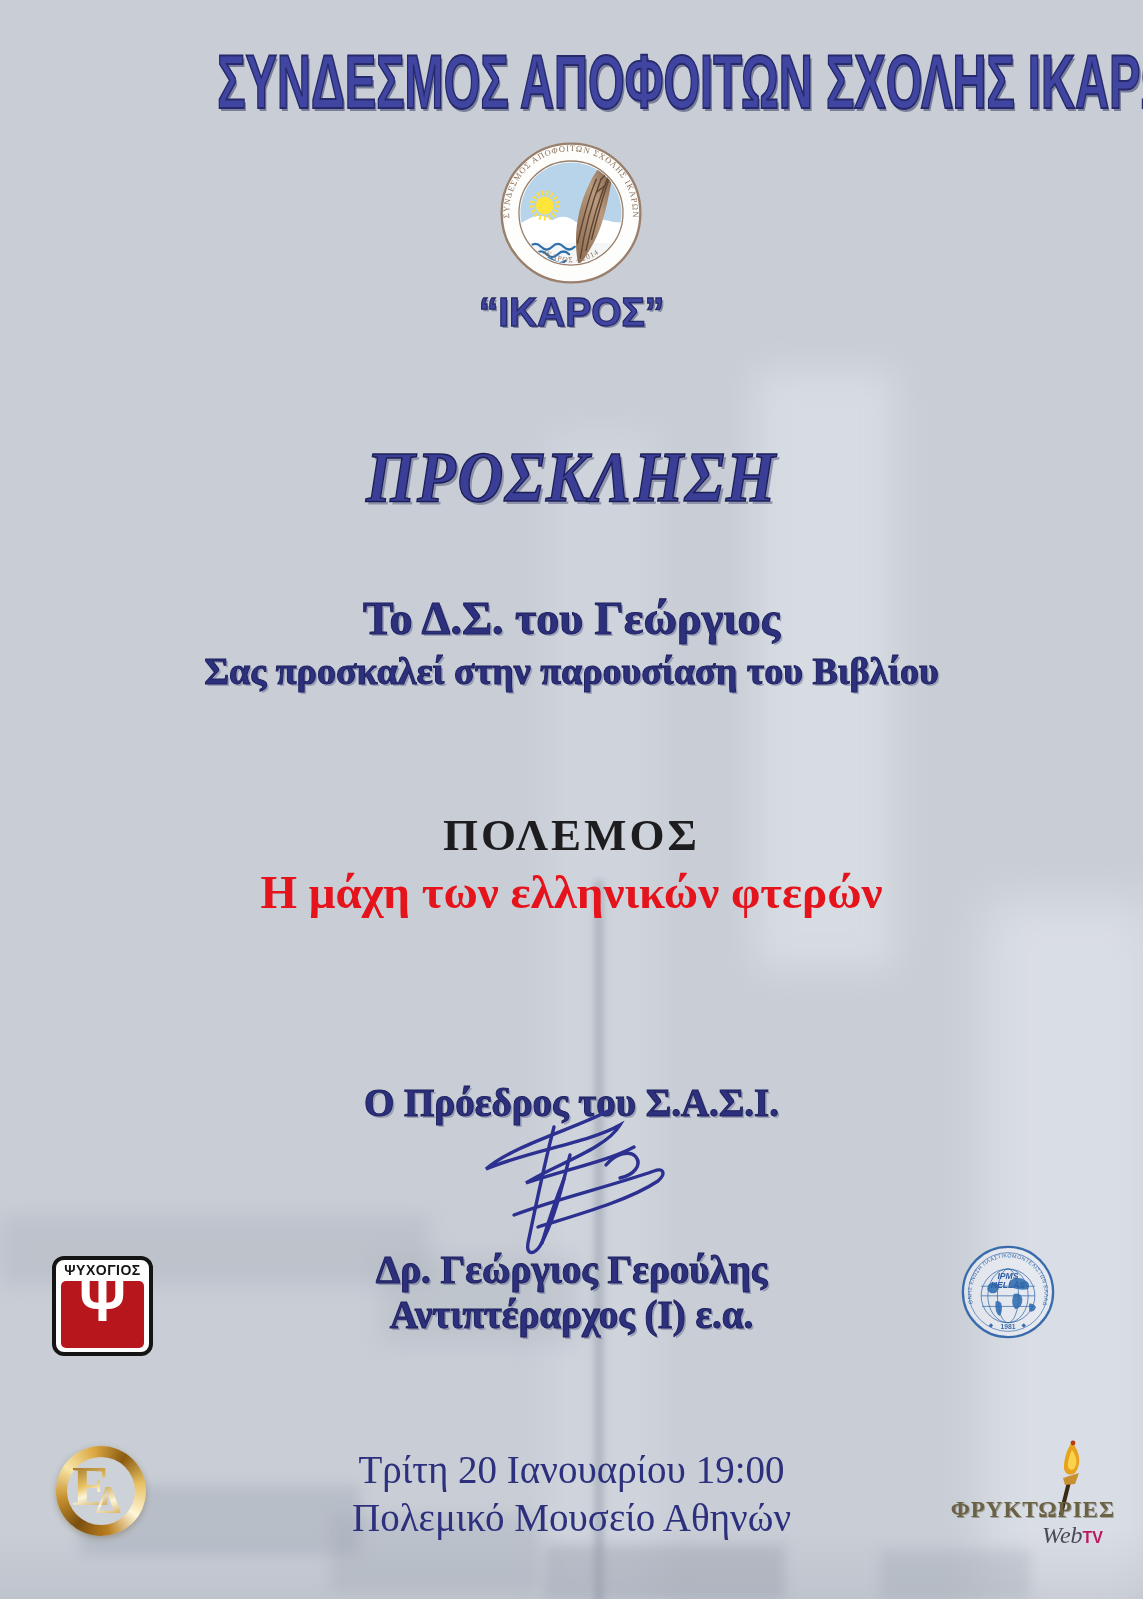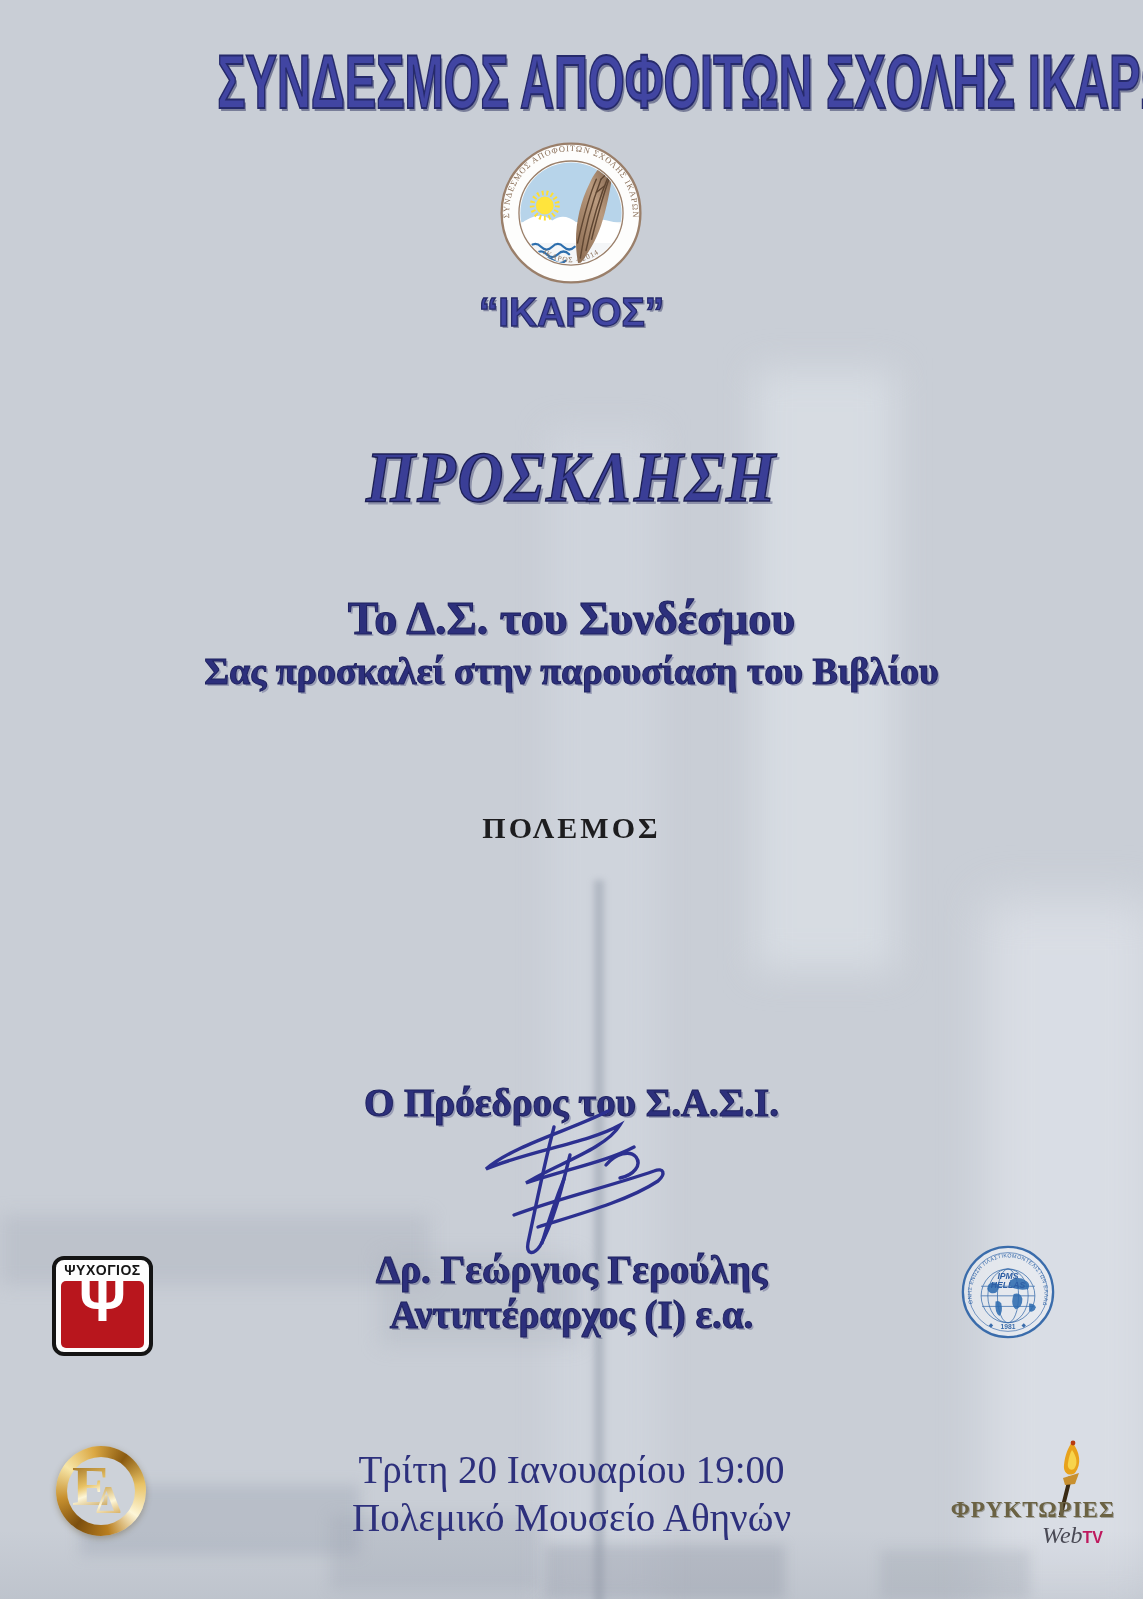--- a/index.html
+++ b/index.html
@@ -42,21 +42,21 @@
   }
   .invitation-heading{
     position:absolute;top:441px;left:0;right:0;text-align:center;
     font-style:italic;font-weight:bold;font-size:72px;line-height:1;letter-spacing:2px;
     color:#3a3e96;-webkit-text-stroke:1.5px #1c1f55;text-shadow:3px 3px 0 rgba(28,31,85,.35);
     transform:scaleX(.88);
   }
   .intro1{top:596px;font-size:46px;line-height:1;}
   .intro2{top:652px;font-size:38px;line-height:1;text-align:center;}
   .bt1{top:750px;font-size:45px;line-height:1;color:#1d1d1f;letter-spacing:3px;white-space:pre;}
-  .bt2{top:813px;font-size:30px;line-height:1;color:#1d1d1f;letter-spacing:3px;}
+  .bt2{top:813px;font-size:45px;line-height:1;color:#1d1d1f;letter-spacing:3px;}
   .bsub{top:869px;font-size:47px;line-height:1;color:#e5131b;}
   .president{top:1083px;font-size:39px;line-height:1;}
   .sig{position:absolute;left:456px;top:1103px;width:230px;height:160px;}
   .sname{top:1250px;font-size:39px;line-height:1;}
   .srank{top:1295px;font-size:39px;line-height:1;}
   .edate{top:1450px;font-size:39px;line-height:1;font-weight:normal;}
   .evenue{top:1498px;font-size:39px;line-height:1;font-weight:normal;}
 
   
   .psy{position:absolute;left:52px;top:1256px;width:101px;height:100px;background:#fdfdfd;
@@ -156,24 +156,25 @@
       <textPath href="#emTop" startOffset="50%" text-anchor="middle">ΣΥΝΔΕΣΜΟΣ ΑΠΟΦΟΙΤΩΝ ΣΧΟΛΗΣ ΙΚΑΡΩΝ</textPath>
     </text>
     <text font-family="Liberation Serif, serif" font-size="8" letter-spacing="1" fill="#8a6f58">
       <textPath href="#emBot" startOffset="50%" text-anchor="middle">ΙΚΑΡΟΣ - 2014</textPath>
     </text>
   </svg>
 
   <div class="ikaros-caption">“ΙΚΑΡΟΣ”</div>
 
   <div class="invitation-heading">ΠΡΟΣΚΛΗΣΗ</div>
-  <div class="cline intro1 engrave">Το Δ.Σ. του Συνδέσμου</div>
+  <div class="cline intro1 engrave">Το Δ.Σ. του Γεώργιος</div>
   <div class="cline intro2 engrave">Σας προσκαλεί στην παρουσίαση του Βιβλίου</div>
 
   <div class="cline bt2">ΠΟΛΕΜΟΣ</div>
+  <div class="cline bsub">Η μάχη των ελληνικών φτερών</div>
 
   <div class="cline president engrave">Ο Πρόεδρος του Σ.Α.Σ.Ι.</div>
 
   <svg class="sig" viewBox="0 0 230 160">
     <g fill="none" stroke="#2c3090" stroke-width="3.4" stroke-linecap="round">
       <path d="M 152,8 C 118,26 58,42 30,66 C 72,48 132,40 164,22 C 150,46 98,62 70,80 C 112,66 152,58 178,44"></path>
       <path d="M 98,24 C 88,62 80,102 72,140 C 70,151 77,153 84,143 C 98,118 106,84 114,52"></path>
       <path d="M 58,112 C 100,96 152,84 198,68 C 208,64 210,71 202,78 C 172,98 120,112 82,124"></path>
       <path d="M 150,62 C 160,50 174,47 180,54 C 186,62 178,72 164,75"></path>
       <path d="M 86,140 C 92,120 100,96 108,76"></path>

